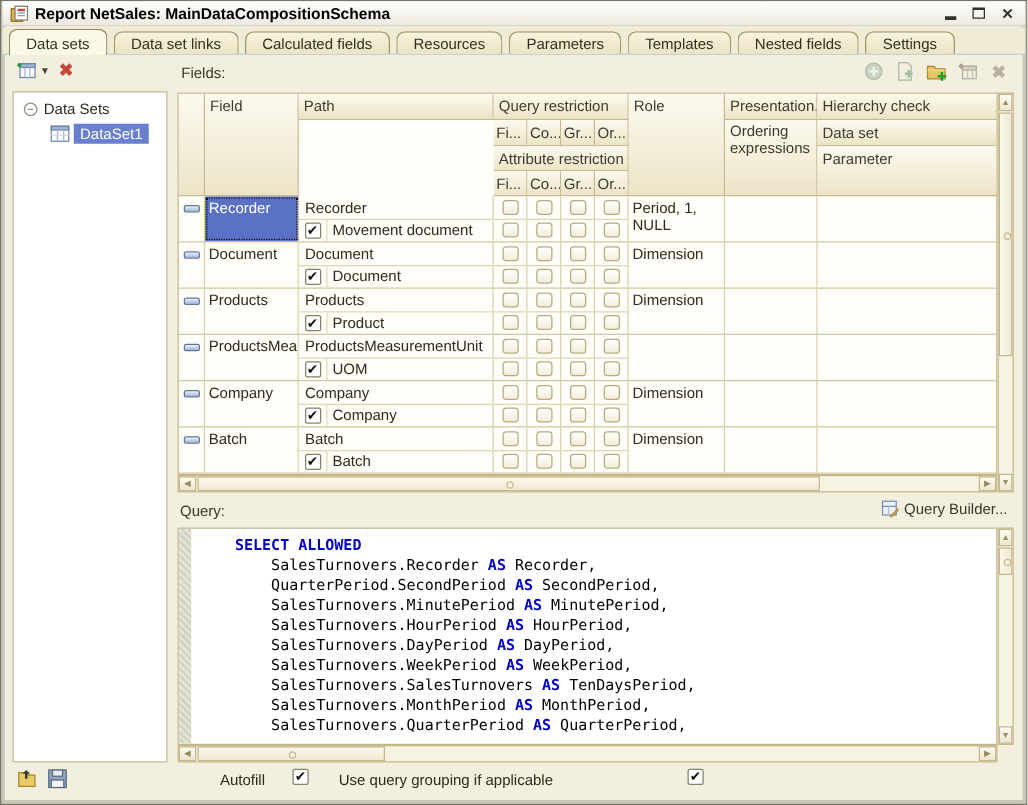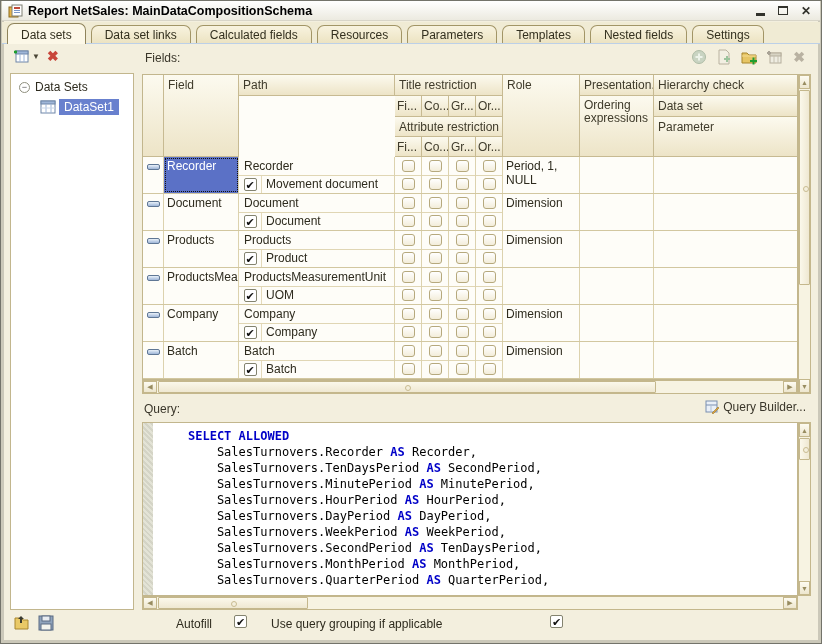--- a/index.html
+++ b/index.html
@@ -270,21 +270,21 @@
         <rect x="3" y="9" width="10" height="6" fill="#F4F4EE" stroke="#5A6B82"></rect>
       </svg>
     </span>
   </div>
 
   <div id="ftable">
     <div class="thead">
       <div class="hcell" id="h-corner"></div>
       <div class="hcell" id="h-field">Field</div>
       <div class="hcell" id="h-path">Path</div>
-      <div class="hcell" id="h-frestr">Title restriction</div>
+      <div class="hcell" id="h-frestr">Query restriction</div>
       <div id="fr-subs">
           <div class="hsub">Fi...</div>
           <div class="hsub">Co...</div>
           <div class="hsub">Gr...</div>
           <div class="hsub">Or...</div>
         </div>
       <div class="hcell" id="h-arestr">Attribute restriction</div>
       <div id="ar-subs">
           <div class="hsub">Fi...</div>
           <div class="hsub">Co...</div>
@@ -624,26 +624,26 @@
       </svg>
     </span>
     <span>Query Builder...</span>
   </div>
 
   <div id="querybox">
     <div id="gutter"></div>
     <div id="query-code">
         <div class="qline"><span class="kw">SELECT ALLOWED</span></div>
         <div class="qline"><span>    SalesTurnovers.Recorder </span><span class="kw">AS</span><span> Recorder,</span></div>
-        <div class="qline"><span>    SalesTurnovers.TenDaysPeriod </span><span class="kw">AS</span><span> SecondPeriod,</span></div>
+        <div class="qline"><span>    QuarterPeriod.SecondPeriod </span><span class="kw">AS</span><span> SecondPeriod,</span></div>
         <div class="qline"><span>    SalesTurnovers.MinutePeriod </span><span class="kw">AS</span><span> MinutePeriod,</span></div>
         <div class="qline"><span>    SalesTurnovers.HourPeriod </span><span class="kw">AS</span><span> HourPeriod,</span></div>
         <div class="qline"><span>    SalesTurnovers.DayPeriod </span><span class="kw">AS</span><span> DayPeriod,</span></div>
         <div class="qline"><span>    SalesTurnovers.WeekPeriod </span><span class="kw">AS</span><span> WeekPeriod,</span></div>
-        <div class="qline"><span>    SalesTurnovers.SecondPeriod </span><span class="kw">AS</span><span> TenDaysPeriod,</span></div>
+        <div class="qline"><span>    SalesTurnovers.SalesTurnovers </span><span class="kw">AS</span><span> TenDaysPeriod,</span></div>
         <div class="qline"><span>    SalesTurnovers.MonthPeriod </span><span class="kw">AS</span><span> MonthPeriod,</span></div>
         <div class="qline"><span>    SalesTurnovers.QuarterPeriod </span><span class="kw">AS</span><span> QuarterPeriod,</span></div>
       </div>
   </div>
 
   <div class="sb" id="q-vscroll">
     <div class="sbtn up">▲</div>
     <div class="sthumb"></div>
     <div class="sbtn dn">▼</div>
   </div>

